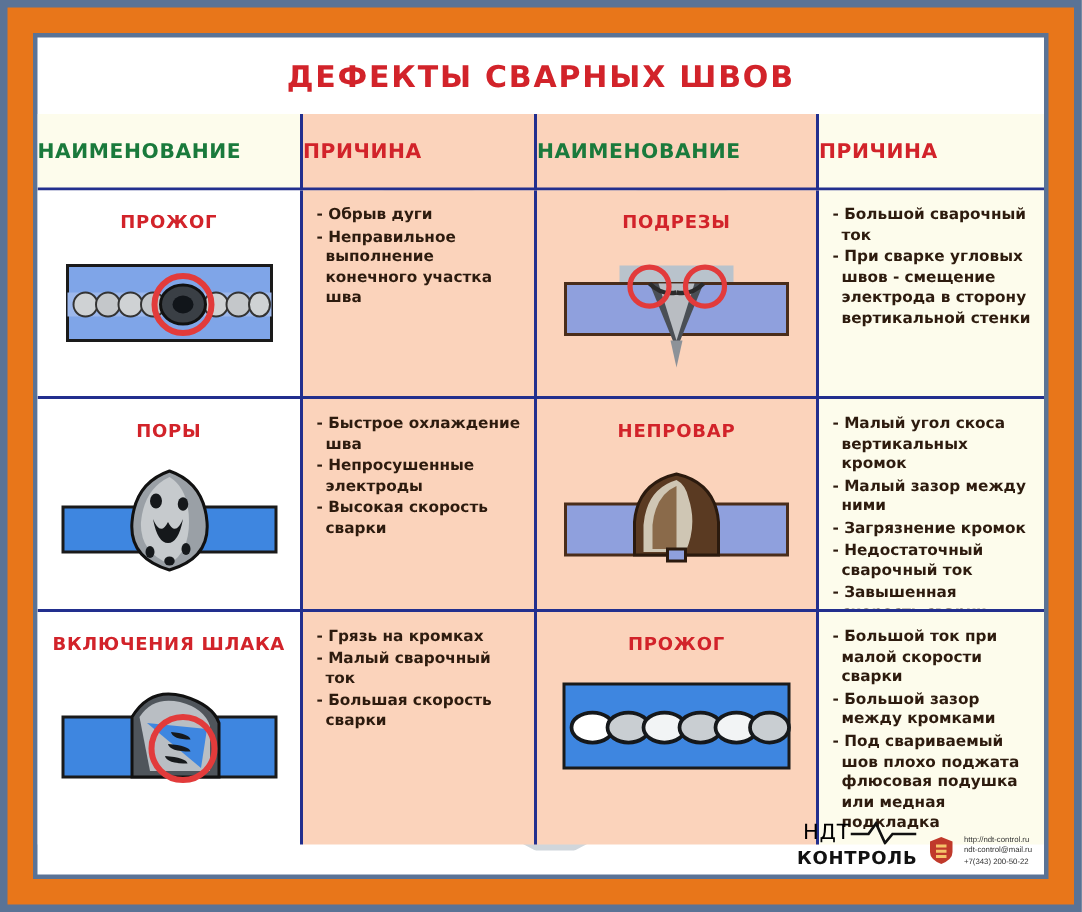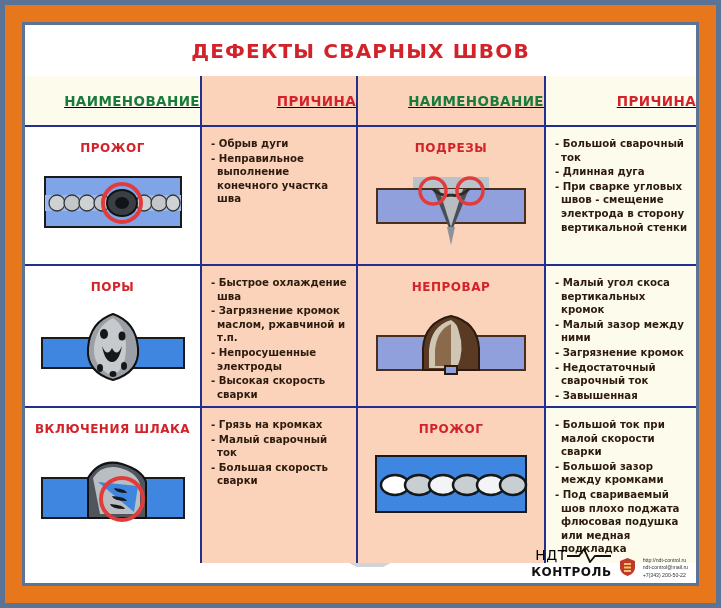--- a/index.html
+++ b/index.html
@@ -51,21 +51,21 @@
   .cell{position:relative;box-sizing:border-box;overflow:hidden;
         border-right:2px solid #222f8e;border-bottom:2px solid #222f8e;}
   .cell.lastcol{border-right:none;}
   .cell.lastrow{border-bottom:none;}
 
   .bg-cream{background:#fdfcec;}
   .bg-white{background:#ffffff;}
   .bg-peach{background:#fbd3bb;}
 
   
-  .hdr{display:flex;align-items:center;justify-content:flex-end;text-decoration:underline;}
+  .hdr{display:flex;align-items:center;justify-content:flex-start;}
   .hdr span{font-weight:bold;font-size:13.5px;letter-spacing:.4px;
             font-family:"DejaVu Sans",sans-serif;}
   .hdr-green span{color:#1a7a3c;}
   .hdr-red span{color:#d2232a;}
 
   
   .namecell{display:flex;flex-direction:column;align-items:center;padding-top:14px;}
   .namecell .lbl{
     color:#d2232a;font-weight:bold;font-size:12px;letter-spacing:.5px;
     font-family:"DejaVu Sans",sans-serif;text-align:center;
@@ -169,21 +169,20 @@
           <path d="M76 56 L80 74 L84 56 Z" fill="#8d9298"></path>
           <path d="M62 18 q8 8 18 6" fill="none" stroke="#2b2b2b" stroke-width="3"></path>
           <path d="M98 18 q-8 8 -18 6" fill="none" stroke="#2b2b2b" stroke-width="3"></path>
           <circle cx="62" cy="20" r="13" fill="none" stroke="#e23b3b" stroke-width="3.5"></circle>
           <circle cx="99" cy="20" r="13" fill="none" stroke="#e23b3b" stroke-width="3.5"></circle>
         </svg>
       </div>
       <div class="cell causecell bg-cream lastcol">
         <ul>
           <li>- Большой сварочный ток</li>
-          <li>- Длинная дуга</li>
           <li>- При сварке угловых швов - смещение электрода в сторону вертикальной стенки</li>
         </ul>
       </div>
 
       <div class="cell namecell bg-white">
         <div class="lbl">ПОРЫ</div>
         <svg class="fig" width="150" height="76" viewBox="0 0 150 76">
           <rect x="4" y="28" width="142" height="30" fill="#3e86e0" stroke="#1a1a1a" stroke-width="2"></rect>
           <path d="M75 4 Q52 12 50 38 Q48 62 75 70 Q102 62 100 38 Q98 12 75 4 Z" fill="#9aa0a6" stroke="#111" stroke-width="2"></path>
           <path d="M75 8 Q58 16 56 38 Q55 58 75 66 Q88 58 88 38 Q88 16 75 8 Z" fill="#c6cacd"></path>
@@ -193,21 +192,20 @@
             <path d="M64 36 q5 12 10 2 q5 10 10 -2 q-3 16 -10 16 q-7 0 -10 -16 Z"></path>
             <ellipse cx="62" cy="58" rx="3" ry="4"></ellipse>
             <ellipse cx="86" cy="56" rx="3" ry="4"></ellipse>
             <ellipse cx="75" cy="64" rx="3.5" ry="3"></ellipse>
           </g>
         </svg>
       </div>
       <div class="cell causecell bg-peach">
         <ul>
           <li>- Быстрое охлаждение шва</li>
-          <li>- Загрязнение кромок маслом, ржавчиной и т.п.</li>
           <li>- Непросушенные электроды</li>
           <li>- Высокая скорость сварки</li>
         </ul>
       </div>
       <div class="cell namecell bg-peach">
         <div class="lbl">НЕПРОВАР</div>
         <svg class="fig" width="160" height="76" viewBox="0 0 160 76">
           <rect x="6" y="26" width="148" height="34" fill="#8fa0dd" stroke="#4a2d1a" stroke-width="2"></rect>
           <path d="M80 6 Q54 12 52 38 L52 60 L108 60 L108 38 Q106 12 80 6 Z" fill="#5a3a22" stroke="#2b1a0e" stroke-width="2"></path>
           <path d="M80 10 Q60 16 58 40 L58 58 L86 58 Q94 40 88 22 Q86 13 80 10 Z" fill="#cfc6b4"></path>

